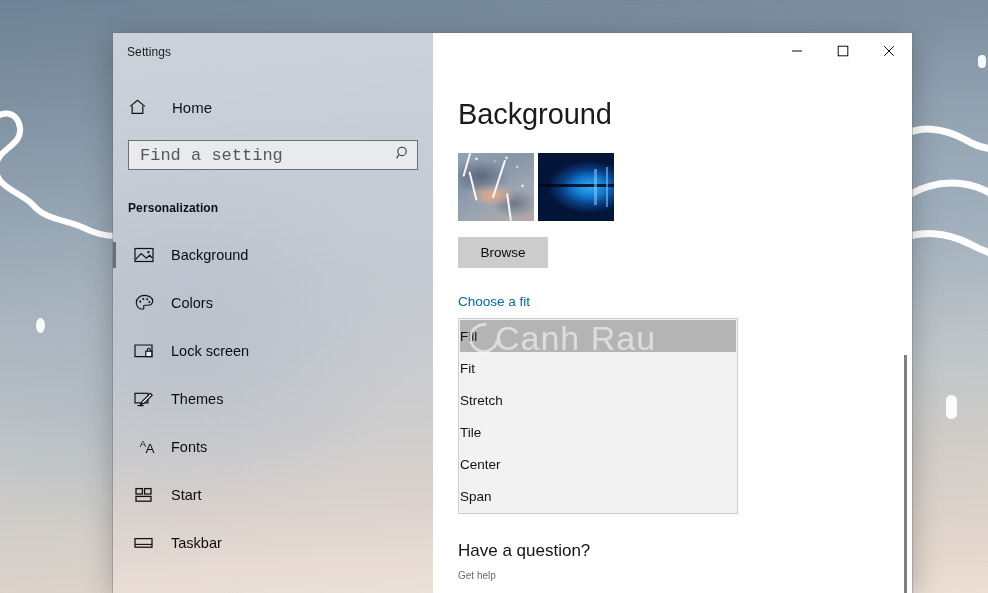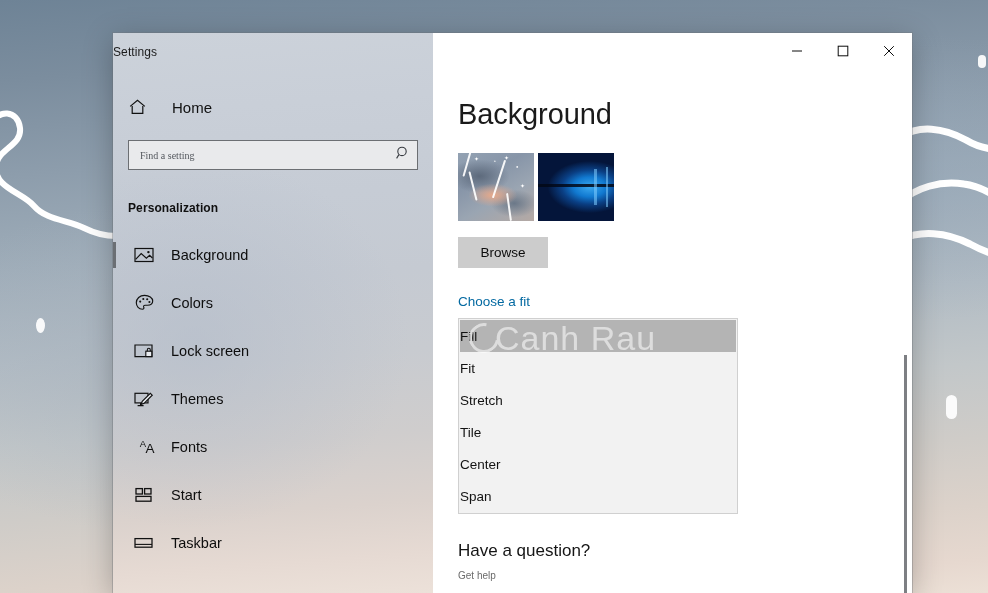--- a/index.html
+++ b/index.html
@@ -72,20 +72,21 @@
         #cfcdcd 72%,
         #dbd2cd 84%,
         #e6dad3 93%,
         #ece1d9 100%);
   }
 
   #titlebar-left {
     height: 37px;
     display: flex;
     align-items: center;
+    padding-left: 14px;
   }
   #window-title {
     font-size: 12px;
     color: #1b1b1b;
     letter-spacing: 0.1px;
   }
 
   .nav-home {
     display: flex;
     align-items: center;
@@ -108,22 +109,22 @@
     border: 1px solid #6c6f73;
     display: flex;
     align-items: center;
     padding: 0 6px 0 11px;
   }
   #search-input {
     flex: 1;
     border: none;
     outline: none;
     background: transparent;
-    font-family: Liberation Serif, serif;
-    font-size: 10px;
+    font-family: Liberation Mono, monospace;
+    font-size: 17px;
     color: #8b5cf6;
   }
   #search-input::placeholder { color: #54585e; opacity: 1; }
 
   #section-title {
     margin: 31px 0 0 15px;
     font-size: 12px;
     font-weight: bold;
     color: #101010;
     letter-spacing: 0.1px;

